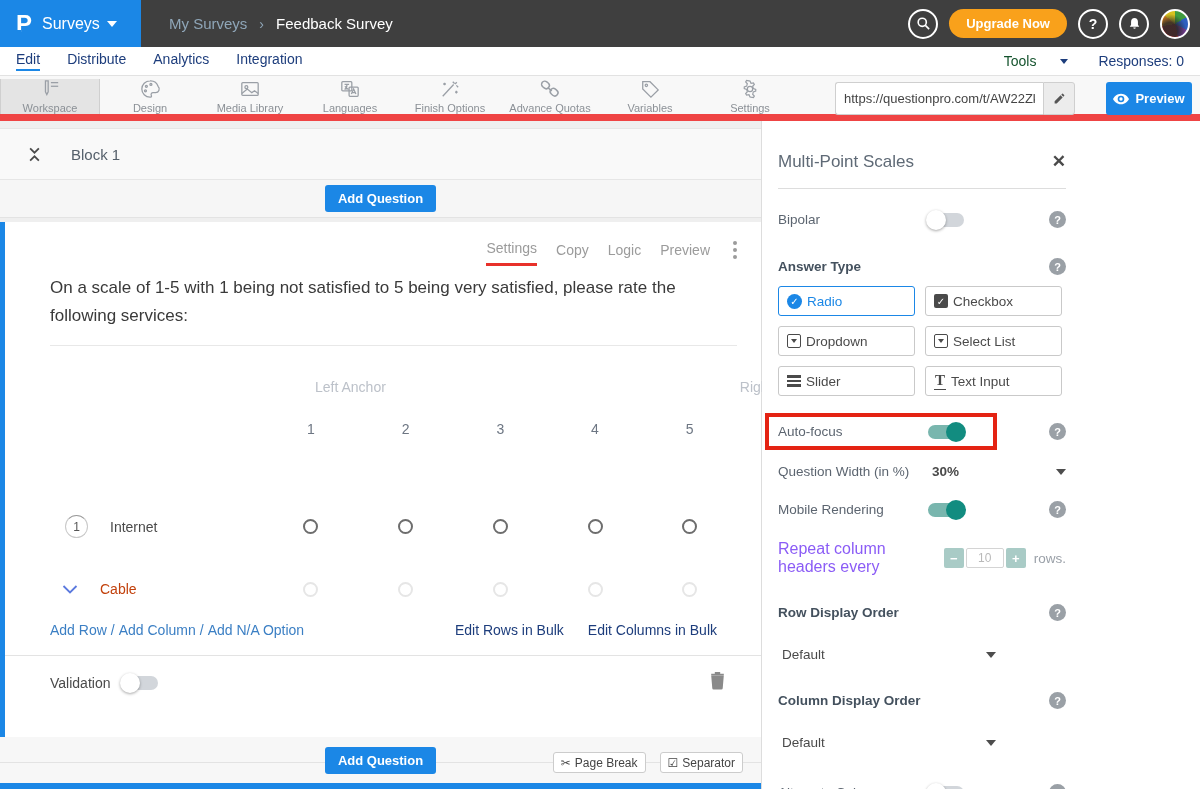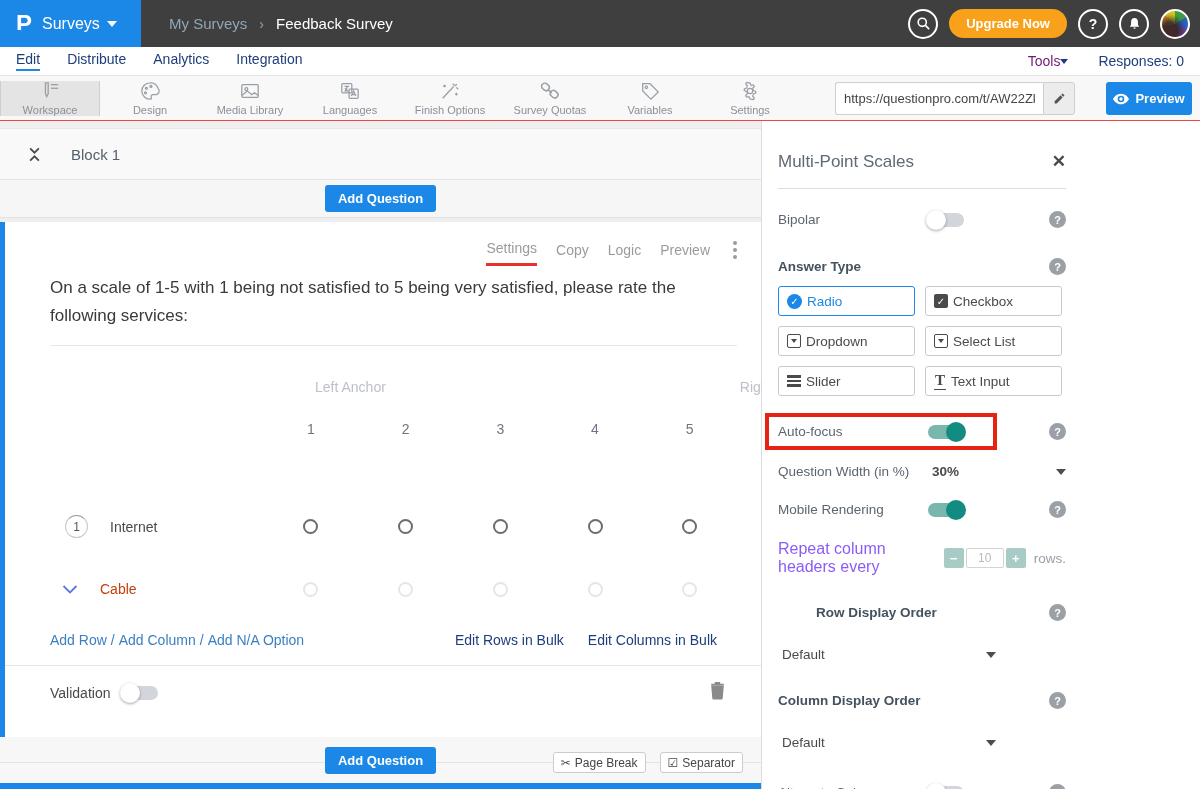--- a/index.html
+++ b/index.html
@@ -22,26 +22,26 @@
   .circle-btn { width:30px; height:30px; border:2px solid #fff; border-radius:50%; display:flex; align-items:center; justify-content:center; color:#fff; font-size:14px; font-weight:bold; cursor:pointer; background:transparent; }
   .upgrade-btn { height:29px; border:none; border-radius:15px; background:#f9a11b; color:#fff; font-weight:bold; font-size:13px; padding:0 17px; cursor:pointer; font-family:inherit; }
   .avatar { width:30px; height:30px; border:2px solid #fff; border-radius:50%; background:conic-gradient(from 210deg,#c33 0 14%,#e78a1c 14% 28%,#d9c31f 28% 42%,#3f9c3f 42% 58%,#2d5fbf 58% 74%,#7a3f9c 74% 88%,#c33 88%); position:relative; overflow:hidden; cursor:pointer; }
   .avatar::after { content:""; position:absolute; inset:0; border-radius:50%; background:radial-gradient(circle at 30% 75%, rgba(40,40,40,.85) 30%, rgba(40,40,40,0) 62%); }
 
   
   .navrow { height:29px; background:#fff; border-bottom:1px solid #e2e2e2; display:flex; align-items:center; padding:0 16px; }
   .nav-tab { font-size:14px; color:#1d3d7c; margin-right:27px; cursor:pointer; padding-bottom:4px; }
   .nav-tab.active { border-bottom:2px solid #1b87e6; padding-bottom:2px; }
   .navrow-right { margin-left:auto; display:flex; align-items:center; gap:30px; }
-  .tools { font-size:14px; color:#701a75; display:flex; align-items:center; gap:0; cursor:pointer; }
+  .tools { font-size:14px; color:#14532d; display:flex; align-items:center; gap:24px; cursor:pointer; }
   .caret-n { width:0; height:0; border-left:4px solid transparent; border-right:4px solid transparent; border-top:5px solid #1d3d7c; }
   .responses { font-size:14px; color:#1d3d7c; }
 
   
-  .toolbar { height:45px; background:#f8f8f8; border-bottom:1px solid #ef4444; display:flex; align-items:center; position:relative; }
+  .toolbar { height:45px; background:#f8f8f8; border-bottom:7px solid #ef4444; display:flex; align-items:flex-end; position:relative; }
   .tool-item { width:100px; display:flex; flex-direction:column; align-items:center; justify-content:center; gap:3px; color:#8b9096; font-size:11px; cursor:pointer; }
   .tool-item svg { stroke:#9a9fa6; }
   .tool-item.active { background:#e4e4e4; border-left:1px solid #cfcfcf; border-right:1px solid #cfcfcf; }
   .url-group { position:absolute; right:125px; top:6px; display:flex; height:33px; }
   .url-input { width:208px; height:33px; border:1px solid #cfcfcf; border-right:none; border-radius:3px 0 0 3px; padding:0 8px; font-size:13px; color:#444; background:#fff; font-family:inherit; }
   .pencil-btn { width:32px; height:33px; border:1px solid #cfcfcf; border-radius:0 3px 3px 0; background:#ececec; display:flex; align-items:center; justify-content:center; cursor:pointer; }
   .preview-btn { position:absolute; right:8px; top:6px; height:33px; width:86px; background:#1b87e6; color:#fff; border:none; border-radius:3px; font-size:13px; font-weight:bold; display:flex; align-items:center; justify-content:center; gap:6px; cursor:pointer; font-family:inherit; }
 
   
   .main { display:flex; height:668px; }
@@ -71,21 +71,21 @@
   .col-cell { flex:1; text-align:center; display:flex; justify-content:center; align-items:center; }
   .num { font-size:14px; color:#6d7683; }
   .matrix-row.r1 { margin-top:78px; }
   .matrix-row.r2 { margin-top:42px; }
   .row-badge { width:23px; height:23px; border-radius:50%; border:1px solid #c9c9c9; border-top-color:#9a9a9a; color:#555; font-size:12px; display:flex; align-items:center; justify-content:center; margin-left:15px; }
   .row-name { font-size:14px; color:#4a4a4a; margin-left:22px; }
   .row-name.ghost { color:#c2410c; }
   .radio { width:15px; height:15px; border-radius:50%; border:2px solid #6d6d6d; background:#fff; cursor:pointer; }
   .radio.ghost { border-color:#e6e6e6; cursor:default; }
   .chev-down { margin-left:12px; color:#5b79de; }
-  .links-row { display:flex; align-items:center; margin-top:34px; padding-right:20px; }
+  .links-row { display:flex; align-items:center; margin-top:24px; padding-right:20px; }
   .add-links { font-size:14px; color:#3b7fc4; }
   .add-links a { color:#3b7fc4; text-decoration:none; cursor:pointer; }
   .slash { color:#3b7fc4; padding:0 4px; }
   .bulk-links { margin-left:auto; display:flex; gap:24px; }
   .bulk-links a { font-size:14px; color:#1d3d7c; text-decoration:none; cursor:pointer; }
   .full-div { border:none; border-top:1px solid #e3e3e3; margin:17px -24px 0 -45px; }
   .validation-row { display:flex; align-items:center; margin-top:16px; }
   .validation-label { font-size:14px; color:#4a4a4a; margin-right:12px; }
   .trash-btn { margin-left:auto; margin-right:12px; cursor:pointer; color:#8a8a8a; }
 
@@ -126,21 +126,21 @@
   .qw-value { font-size:13.5px; color:#4a4a4a; margin-left:4px;font-weight:bold; }
   .caret-dark { width:0; height:0; border-left:5px solid transparent; border-right:5px solid transparent; border-top:6px solid #4d4d4d; cursor:pointer; }
   .repeat-label { font-size:16px; color:#8b5cf6; }
   .stepper { display:flex; align-items:center; gap:2px; margin-left:12px; }
   .step-btn { width:20px; height:20px; border:none; border-radius:2px; background:#a9cbc6; color:#fff; font-size:13px; font-weight:bold; display:flex; align-items:center; justify-content:center; cursor:default; font-family:inherit; }
   .step-input { width:38px; height:20px; border:1px solid #d4d4d4; border-radius:2px; text-align:center; font-size:12px; color:#b9b9b9; background:#fff; font-family:inherit; }
   .rows-suffix { font-size:13.5px; color:#9aa0a8; margin-left:8px; }
   .select-row { display:flex; align-items:center; width:218px; padding-left:4px; cursor:pointer; }
   .select-value { font-size:13.5px; color:#4a4a4a; }
   .select-row .caret-dark { margin-left:auto; } .mt22{margin-top:22px;} .mt24{margin-top:24px;} .mt26{margin-top:26px;}
-  .mt28{margin-top:28px;margin-left:38px;} .mt30{margin-top:30px;} .mt34{margin-top:34px;}
+  .mt28{margin-top:28px;} .mt30{margin-top:30px;} .mt34{margin-top:34px;}
 </style>
 </head>
 <body>
 
 <div class="app">
 
   <div class="topbar">
     <div class="logo-area">
       <span class="qp-logo">P</span>
       <span class="app-menu">
@@ -230,21 +230,21 @@
           <path d="M6 4v3M4.5 5.5h3M19 13v3M17.5 14.5h3"></path>
         </svg>
       <span>Finish Options</span>
     </div>
     <div class="tool-item">
       <svg width="22" height="20" viewBox="0 0 24 22" fill="none" stroke-width="1.6">
           <rect x="2.5" y="3" width="9" height="7" rx="3.5" transform="rotate(40 7 6.5)"></rect>
           <rect x="12" y="11" width="9" height="7" rx="3.5" transform="rotate(40 16.5 14.5)"></rect>
           <path d="M9.5 9.5l4.5 3.5"></path>
         </svg>
-      <span>Survey Quotas</span>
+      <span>Advance Quotas</span>
     </div>
     <div class="tool-item">
       <svg width="22" height="20" viewBox="0 0 24 22" fill="none" stroke-width="1.4">
           <path d="M4 3h8l9 9-8 8-9-9z"></path>
           <circle cx="8" cy="7" r="1.3"></circle>
         </svg>
       <span>Variables</span>
     </div>
     <div class="tool-item">
       <svg width="22" height="20" viewBox="0 0 24 24" fill="none" stroke-width="1.4">

